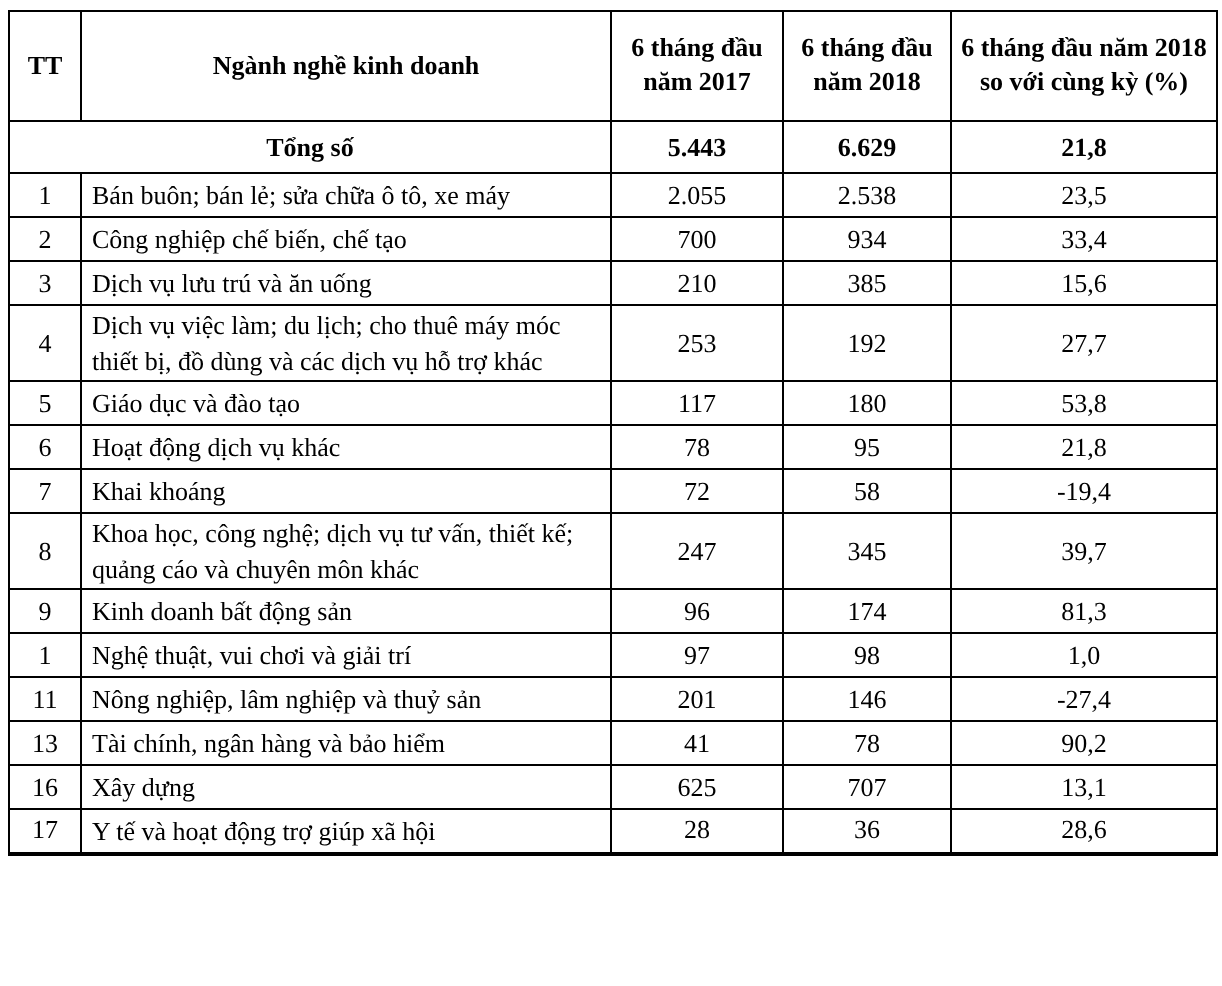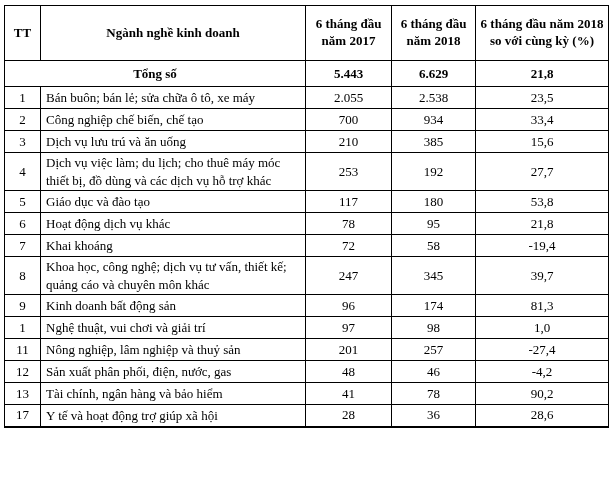--- a/index.html
+++ b/index.html
@@ -163,36 +163,36 @@
     <td class="num">1</td>
     <td class="sector">Nghệ thuật, vui chơi và giải trí</td>
     <td class="num">97</td>
     <td class="num">98</td>
     <td class="num">1,0</td>
   </tr>
         <tr>
     <td class="num">11</td>
     <td class="sector">Nông nghiệp, lâm nghiệp và thuỷ sản</td>
     <td class="num">201</td>
-    <td class="num">257</td>
+    <td class="num">146</td>
     <td class="num">-27,4</td>
-  </tr>
-        <tr>
-    <td class="num">12</td>
-    <td class="sector">Sản xuất phân phối, điện, nước, gas</td>
-    <td class="num">48</td>
-    <td class="num">46</td>
-    <td class="num">-4,2</td>
   </tr>
         <tr>
     <td class="num">13</td>
     <td class="sector">Tài chính, ngân hàng và bảo hiểm</td>
     <td class="num">41</td>
     <td class="num">78</td>
     <td class="num">90,2</td>
+  </tr>
+        <tr>
+    <td class="num">16</td>
+    <td class="sector">Xây dựng</td>
+    <td class="num">625</td>
+    <td class="num">707</td>
+    <td class="num">13,1</td>
   </tr>
         <tr class="last-row">
     <td class="num">17</td>
     <td class="sector">Y tế và hoạt động trợ giúp xã hội</td>
     <td class="num">28</td>
     <td class="num">36</td>
     <td class="num">28,6</td>
   </tr>
       </tbody>
   </table>

